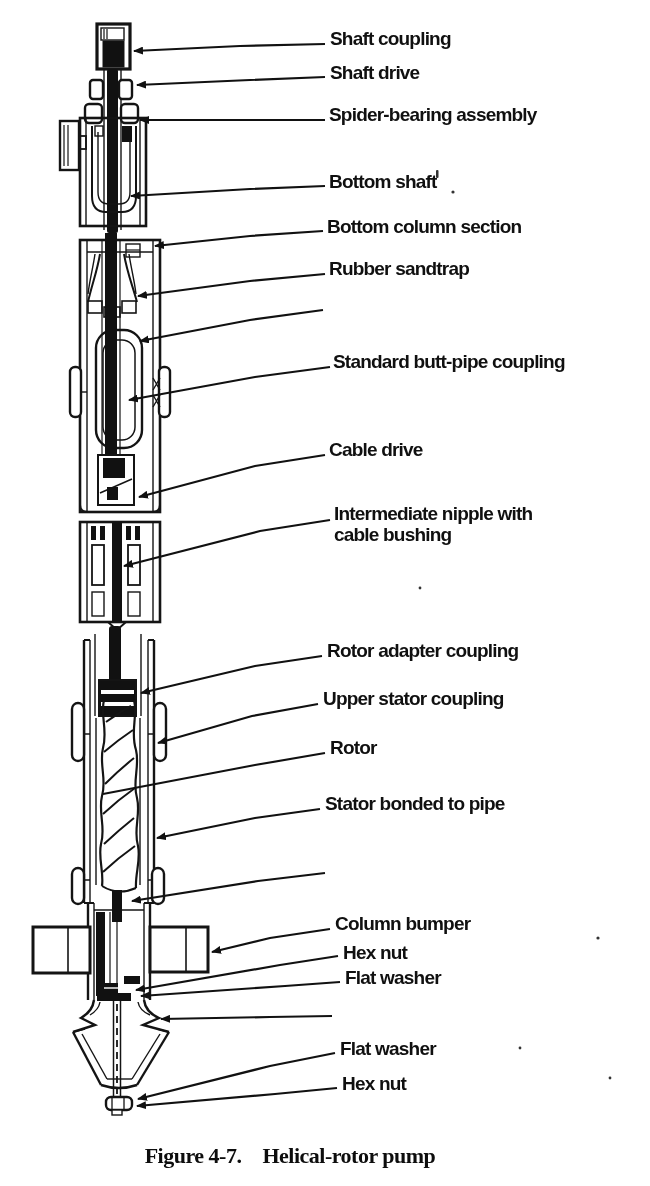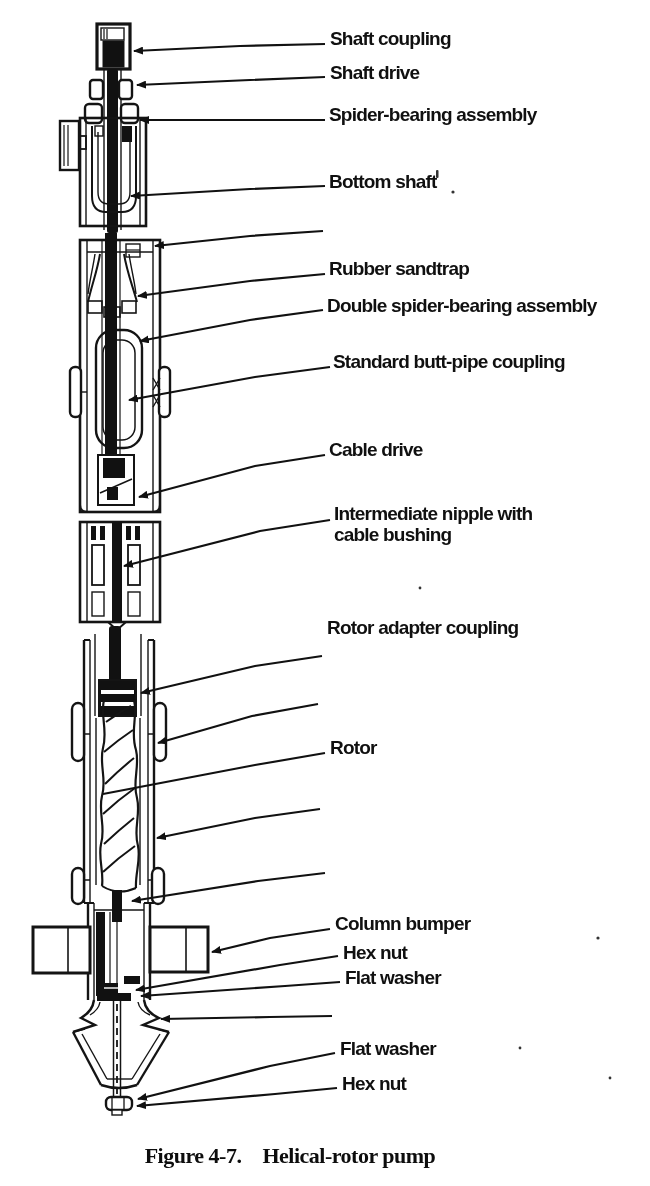--- a/index.html
+++ b/index.html
@@ -237,27 +237,29 @@
       <path d="M332,1016 L270,1017 L161,1019" marker-end="url(#ah)"></path>
       <path d="M335,1053 L270,1066 L138,1099" marker-end="url(#ah)"></path>
       <path d="M337,1088 L275,1094 L137,1106" marker-end="url(#ah)"></path>
     </g>
   </svg>
 
   <div class="part-label" style="left:330px;top:28px">Shaft coupling</div>
   <div class="part-label" style="left:330px;top:62px">Shaft drive</div>
   <div class="part-label" style="left:329px;top:104px">Spider-bearing assembly</div>
   <div class="part-label" style="left:329px;top:171px">Bottom shaft</div>
+  <div class="part-label" style="left:327px;top:216px">Bottom column section</div>
   <div class="part-label" style="left:329px;top:258px">Rubber sandtrap</div>
-  <div class="part-label" style="left:327px;top:295px">Double spider-bearing assembly</div>
   <div class="part-label" style="left:333px;top:351px">Standard butt-pipe coupling</div>
   <div class="part-label" style="left:329px;top:439px">Cable drive</div>
   <div class="part-label wrap" style="left:334px;top:503px">Intermediate nipple with cable bushing</div>
-  <div class="part-label" style="left:327px;top:617px">Rotor adapter coupling</div>
+  <div class="part-label" style="left:327px;top:640px">Rotor adapter coupling</div>
+  <div class="part-label" style="left:323px;top:688px">Upper stator coupling</div>
   <div class="part-label" style="left:330px;top:737px">Rotor</div>
+  <div class="part-label" style="left:325px;top:793px">Stator bonded to pipe</div>
   <div class="part-label" style="left:335px;top:913px">Column bumper</div>
   <div class="part-label" style="left:343px;top:942px">Hex nut</div>
   <div class="part-label" style="left:345px;top:967px">Flat washer</div>
   <div class="part-label" style="left:340px;top:1038px">Flat washer</div>
   <div class="part-label" style="left:342px;top:1073px">Hex nut</div>
 
   <div class="caption">
     <span class="cap-label">Figure 4-7.</span><span>Helical-rotor pump</span>
   </div>
 

